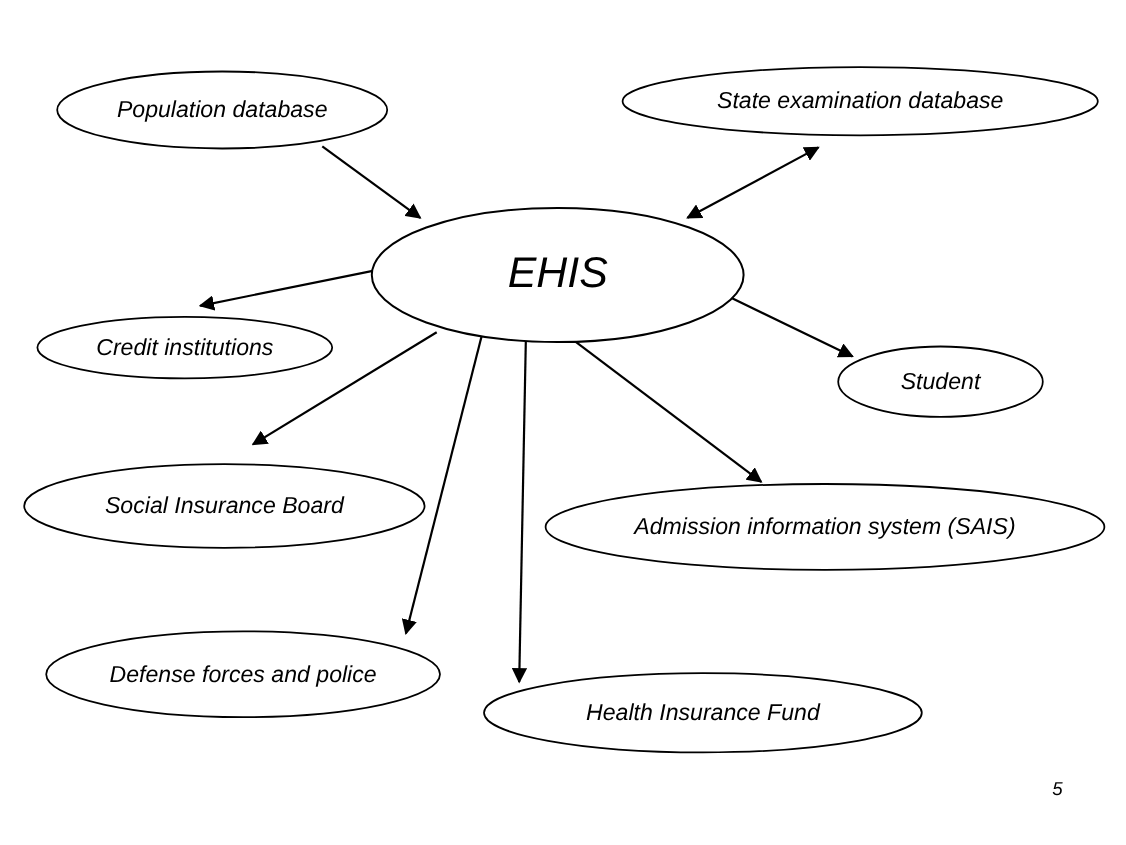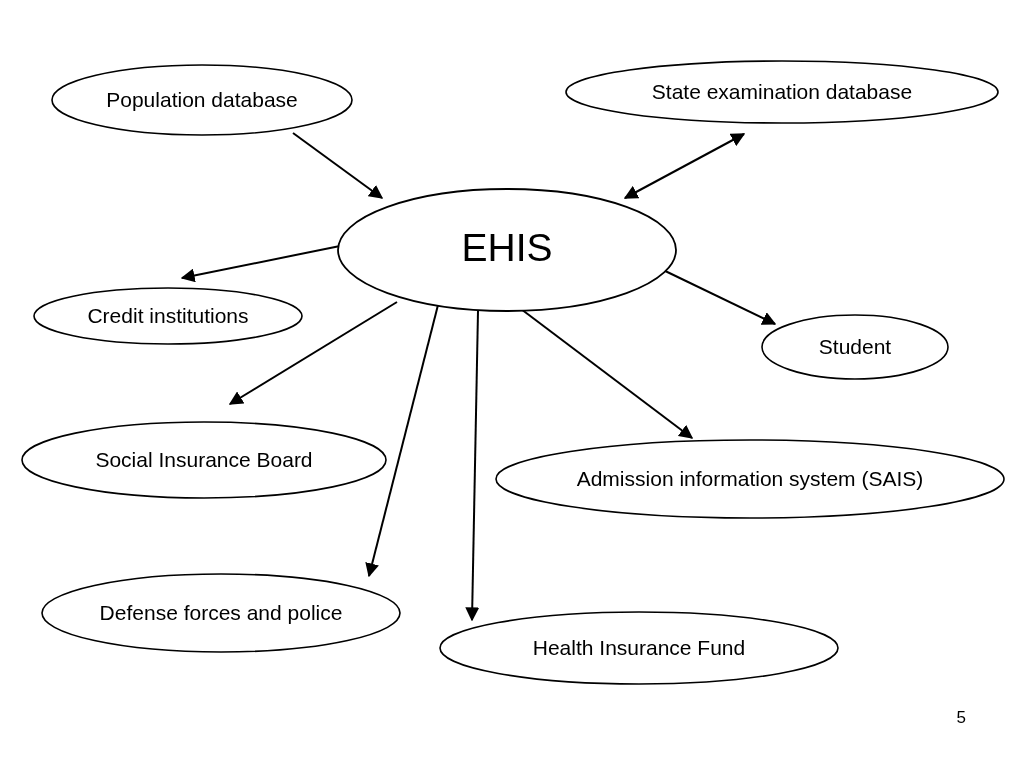--- a/index.html
+++ b/index.html
@@ -9,20 +9,21 @@
   }
   body {
     font-family: "Liberation Sans", sans-serif;
   }
   #slide {
     position: relative;
     width: 1024px;
     height: 768px;
     background: #ffffff;
     overflow: hidden;
+    font-style: italic;
   }
   #diagram-svg {
     position: absolute;
     left: 0;
     top: 0;
     width: 1024px;
     height: 768px;
   }
   .node-ellipse {
     fill: #ffffff;

